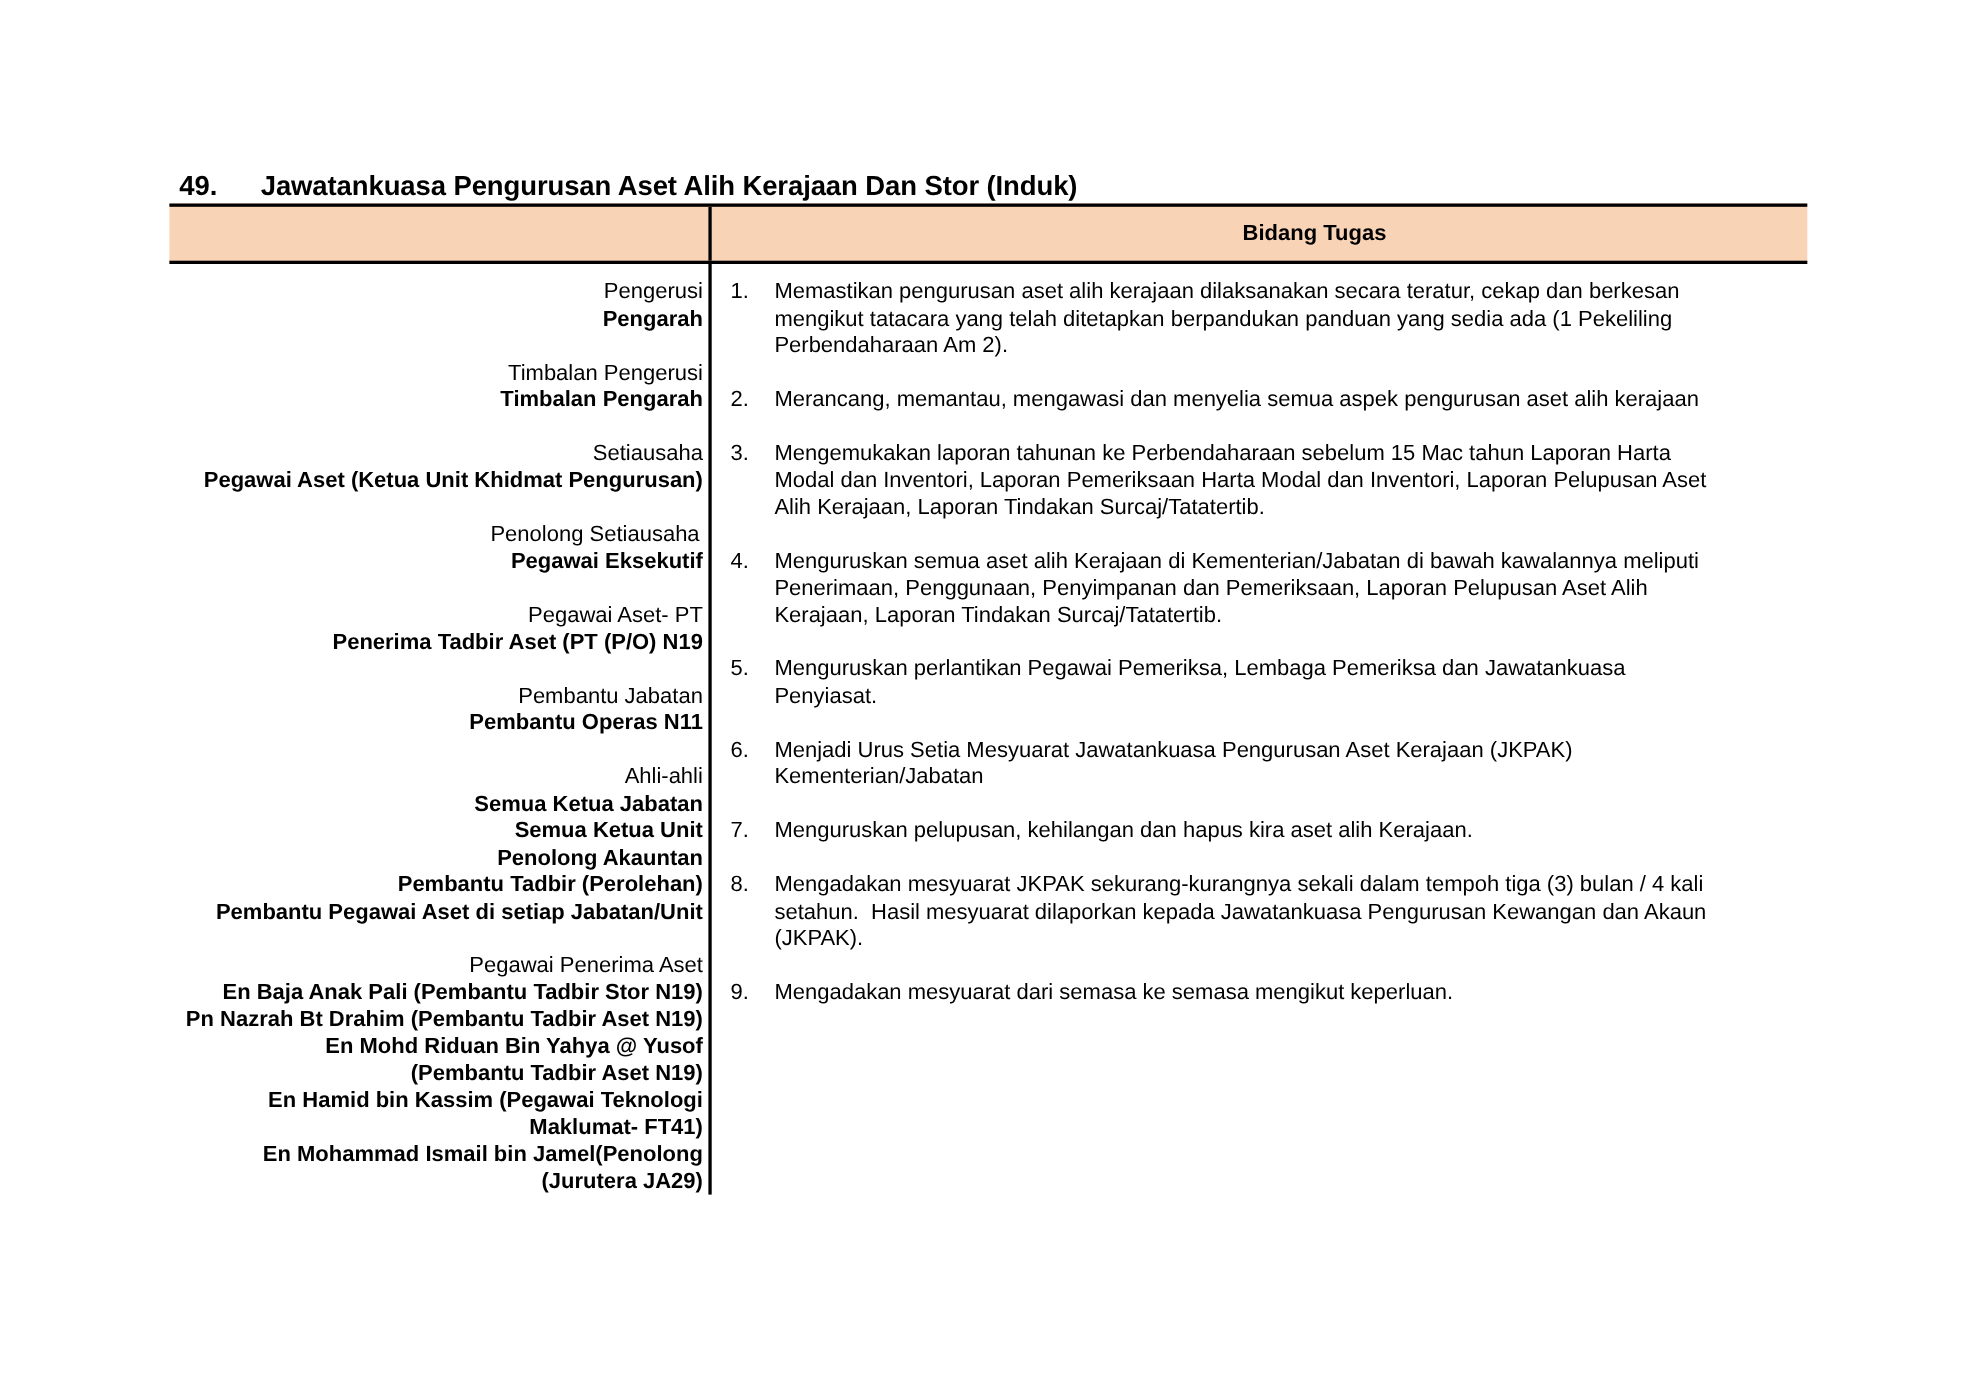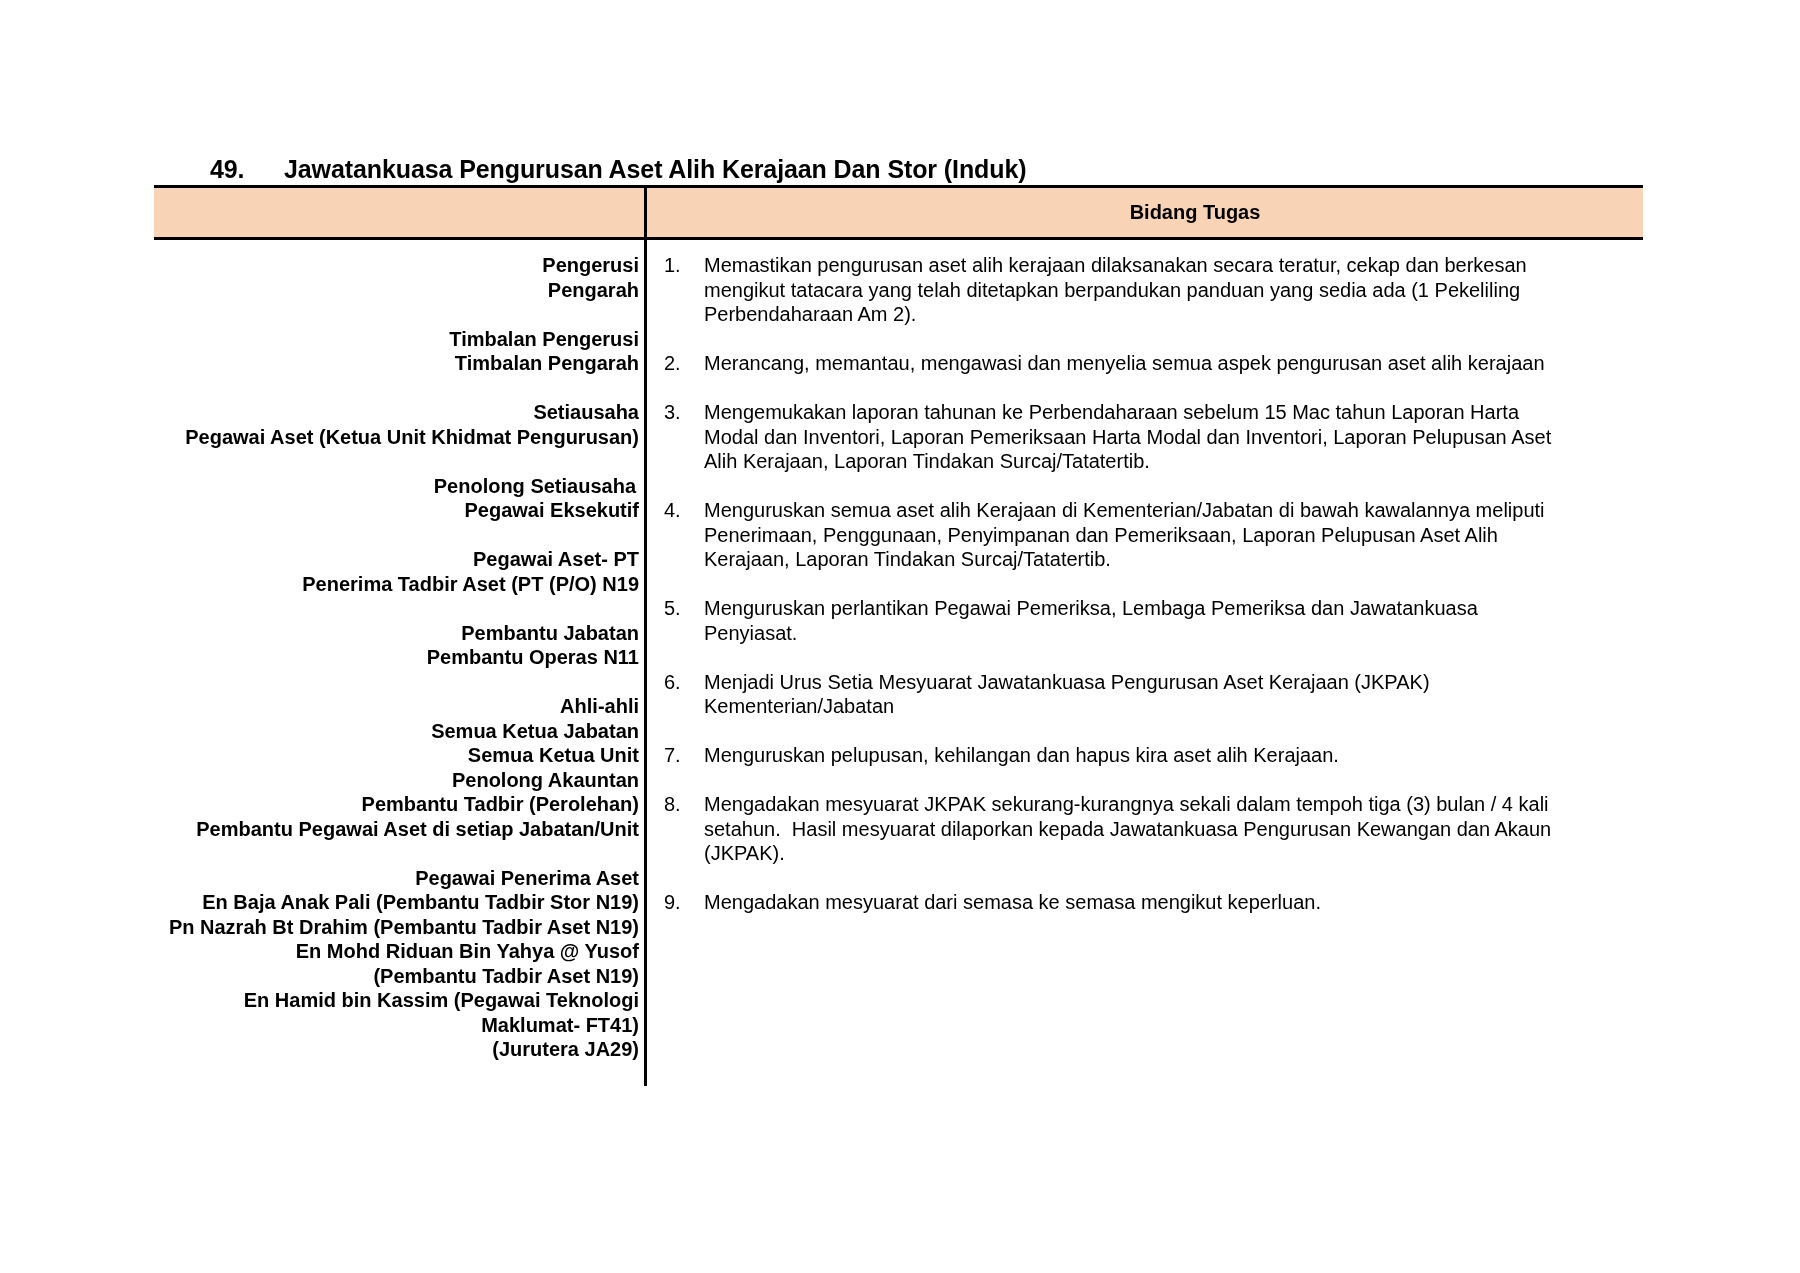--- a/index.html
+++ b/index.html
@@ -21,21 +21,20 @@
     top: 153px;
     font-size: 25px;
     font-weight: bold;
     line-height: 32px;
     white-space: nowrap;
     letter-spacing: -0.1px;
   }
   .title .num {
     display: inline-block;
     width: 74px;
-    margin-left: 47px;
   }
   .header-band {
     position: absolute;
     left: 154px;
     top: 185px;
     width: 1489px;
     height: 49px;
     background: #f9d3b5;
     border-top: 3px solid #000;
     border-bottom: 3px solid #000;
@@ -76,21 +75,21 @@
     text-align: right;
     font-size: 20px;
     line-height: 24.5px;
   }
   .left-col .line {
     height: 24.5px;
     white-space: nowrap;
     font-weight: bold;
   }
   .left-col .role {
-    font-weight: bold;
+    font-weight: normal;
   }
   .right-col {
     position: absolute;
     left: 660px;
     top: 253px;
     width: 970px;
     font-size: 20px;
     line-height: 24.5px;
   }
   .duty {
@@ -155,20 +154,21 @@
   <div class="line">Pembantu Pegawai Aset di setiap Jabatan/Unit</div>
   <div class="line"></div>
 
   <div class="line role">Pegawai Penerima Aset</div>
   <div class="line">En Baja Anak Pali (Pembantu Tadbir Stor N19)</div>
   <div class="line">Pn Nazrah Bt Drahim (Pembantu Tadbir Aset N19)</div>
   <div class="line">En Mohd Riduan Bin Yahya @ Yusof</div>
   <div class="line">(Pembantu Tadbir Aset N19)</div>
   <div class="line">En Hamid bin Kassim (Pegawai Teknologi</div>
   <div class="line">Maklumat- FT41)</div>
+  <div class="line">En Mohammad Ismail bin Jamel(Penolong</div>
   <div class="line">(Jurutera JA29)</div>
 </div>
 
 <div class="right-col">
   <div class="duty">
     <span class="duty-num">1.</span>
     <span class="duty-line">Memastikan pengurusan aset alih kerajaan dilaksanakan secara teratur, cekap dan berkesan</span>
     <span class="duty-line">mengikut tatacara yang telah ditetapkan berpandukan panduan yang sedia ada (1 Pekeliling</span>
     <span class="duty-line">Perbendaharaan Am 2).</span>
   </div>

